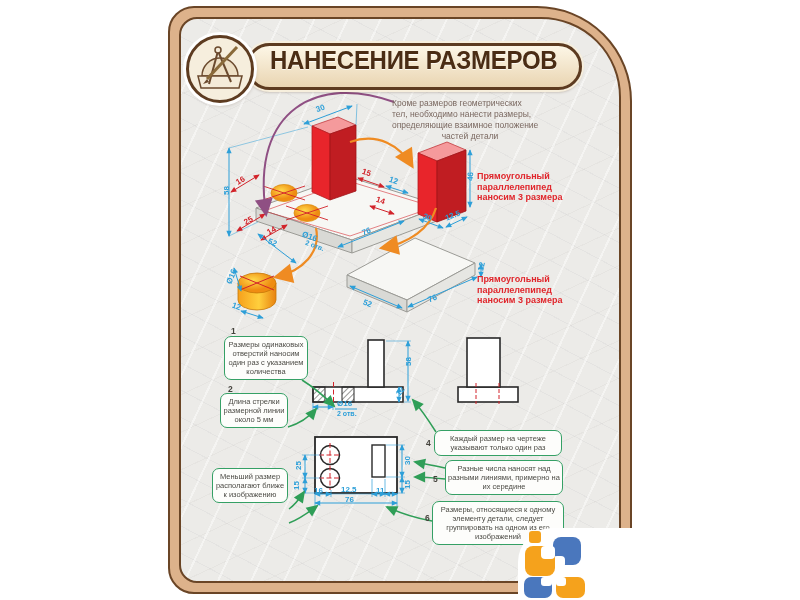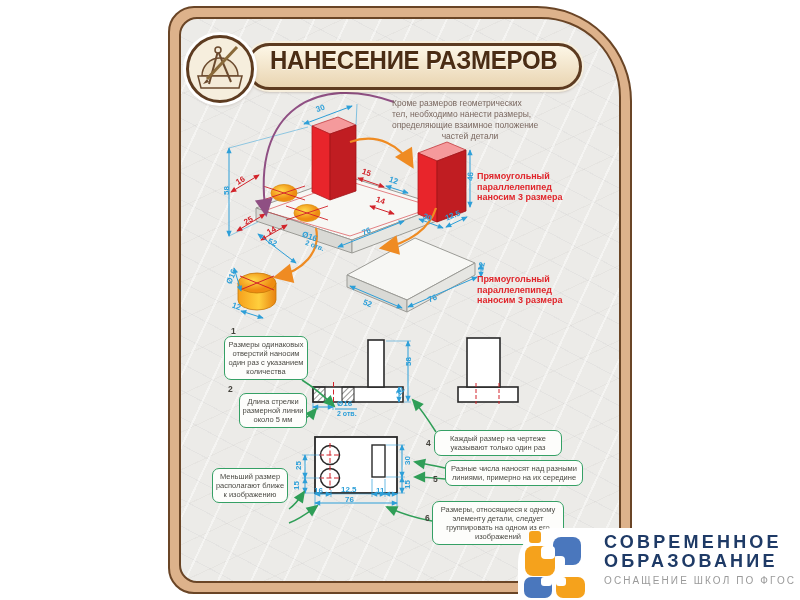--- a/index.html
+++ b/index.html
@@ -249,27 +249,27 @@
   </div>
   <div class="lbl" style="left:477px;top:274px;width:104px;">
     <div class="red">Прямоугольный</div>
     <div class="red">параллелепипед</div>
     <div class="red">наносим 3 размера</div>
   </div>
 
   <span class="note-num" style="left:231px;top:326px;">1</span>
   <div class="note" style="left:224px;top:336px;width:84px;">Размеры одинаковых отверстий наносим один раз с указанием количества</div>
   <span class="note-num" style="left:228px;top:384px;">2</span>
-  <div class="note" style="left:220px;top:393px;width:68px;margin-left:19px;">Длина стрелки размерной линии около 5 мм</div>
+  <div class="note" style="left:220px;top:393px;width:68px;">Длина стрелки размерной линии около 5 мм</div>
   <span class="note-num" style="left:230px;top:486px;">3</span>
   <div class="note" style="left:212px;top:468px;width:76px;">Меньший размер располагают ближе к изображению</div>
   <span class="note-num" style="left:426px;top:438px;">4</span>
   <div class="note" style="left:434px;top:430px;width:128px;">Каждый размер на чертеже указывают только один раз</div>
   <span class="note-num" style="left:433px;top:474px;">5</span>
-  <div class="note" style="left:445px;top:460px;width:138px;">Разные числа наносят над разными линиями, примерно на их середине</div>
+  <div class="note" style="left:445px;top:460px;width:118px;">Разные числа наносят над разными линиями, примерно на их середине</div>
   <span class="note-num" style="left:425px;top:513px;">6</span>
   <div class="note" style="left:432px;top:501px;width:132px;">Размеры, относящиеся к одному элементу детали, следует группировать на одном из его изображений</div>
 
   <span class="dim b" style="left:316px;top:104px;transform:rotate(-20deg);">30</span>
   <span class="dim b" style="left:222px;top:186px;transform:rotate(-90deg);">58</span>
   <span class="dim r" style="left:236px;top:176px;transform:rotate(-30deg);">16</span>
   <span class="dim r" style="left:244px;top:216px;transform:rotate(-30deg);">25</span>
   <span class="dim r" style="left:267px;top:226px;transform:rotate(-30deg);">14</span>
   <span class="dim b" style="left:268px;top:238px;transform:rotate(24deg);">52</span>
   <span class="dim b" style="left:302px;top:232px;transform:rotate(20deg);">Ø16</span>
@@ -309,19 +309,14 @@
     <rect x="529" y="531" width="12" height="12" rx="3" fill="#f5a21c"></rect>
     <rect x="553" y="537" width="28" height="28" rx="8" fill="#4a77bd"></rect>
     <rect x="553" y="556" width="12" height="12" rx="4" fill="#ffffff"></rect>
     <rect x="525" y="546" width="30" height="30" rx="8" fill="#f5a21c"></rect>
     <rect x="541" y="546" width="14" height="13" rx="4" fill="#ffffff"></rect>
     <rect x="524" y="577" width="28" height="21" rx="7" fill="#4a77bd"></rect>
     <rect x="541" y="577" width="11" height="9" rx="3" fill="#ffffff"></rect>
     <rect x="556" y="577" width="29" height="21" rx="7" fill="#f5a21c"></rect>
     <rect x="556" y="577" width="10" height="9" rx="3" fill="#ffffff"></rect>
   </svg>
-  <div class="logo-text">
-    <div class="l1">СОВРЕМЕННОЕ</div>
-    <div class="l1">ОБРАЗОВАНИЕ</div>
-    <div class="sub">ОСНАЩЕНИЕ ШКОЛ ПО ФГОС</div>
-  </div>
 
 </div>
 
 </body></html>

